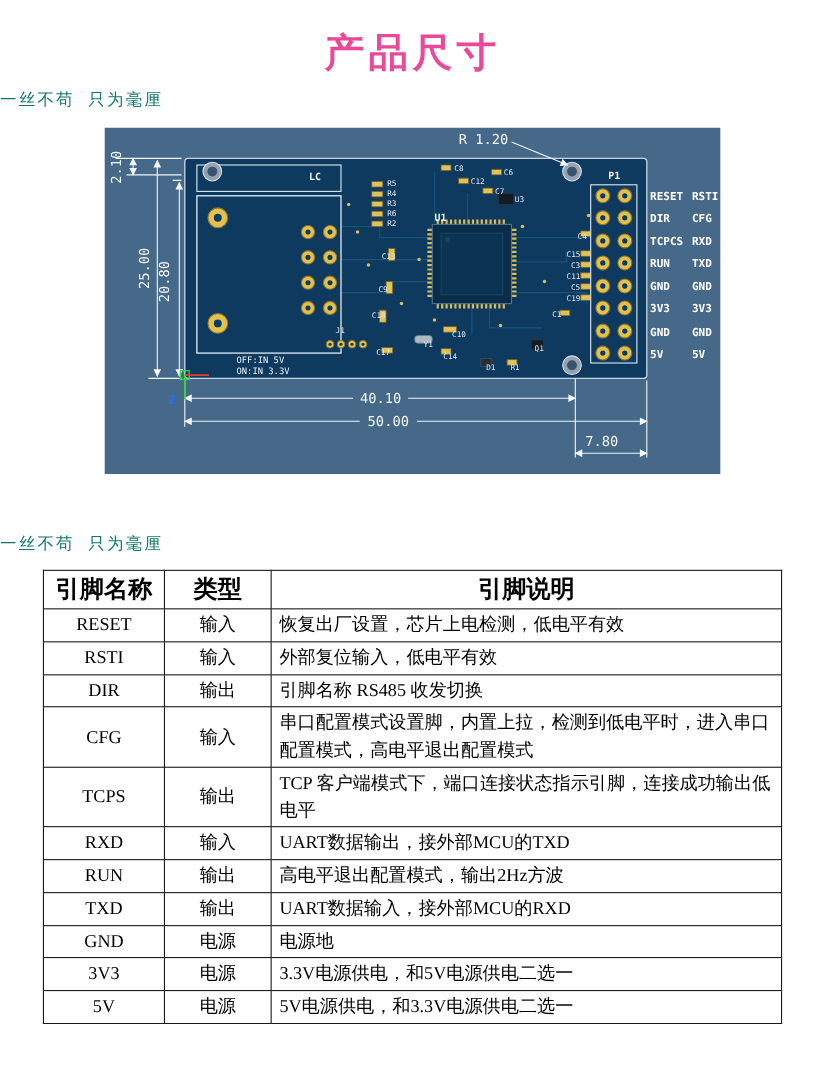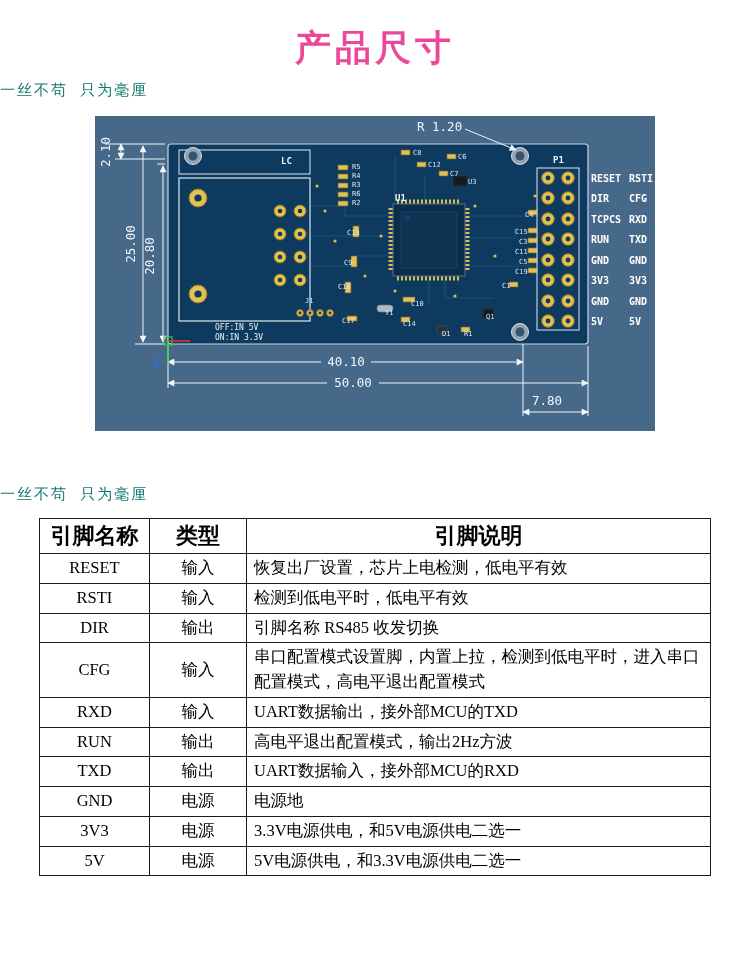--- a/index.html
+++ b/index.html
@@ -384,33 +384,38 @@
     </thead>
     <tbody id="pin-rows">
         <tr>
           <td class="center">RESET</td>
           <td class="center">输入</td>
           <td class="desc">恢复出厂设置，芯片上电检测，低电平有效</td>
         </tr>
         <tr>
           <td class="center">RSTI</td>
           <td class="center">输入</td>
-          <td class="desc">检测到低电平时，低电平有效</td>
+          <td class="desc">外部复位输入，低电平有效</td>
         </tr>
         <tr>
           <td class="center">DIR</td>
           <td class="center">输出</td>
           <td class="desc">引脚名称 RS485 收发切换</td>
         </tr>
         <tr>
           <td class="center">CFG</td>
           <td class="center">输入</td>
           <td class="desc">串口配置模式设置脚，内置上拉，检测到低电平时，进入串口配置模式，高电平退出配置模式</td>
         </tr>
         <tr>
+          <td class="center">TCPS</td>
+          <td class="center">输出</td>
+          <td class="desc">TCP 客户端模式下，端口连接状态指示引脚，连接成功输出低电平</td>
+        </tr>
+        <tr>
           <td class="center">RXD</td>
           <td class="center">输入</td>
           <td class="desc">UART数据输出，接外部MCU的TXD</td>
         </tr>
         <tr>
           <td class="center">RUN</td>
           <td class="center">输出</td>
           <td class="desc">高电平退出配置模式，输出2Hz方波</td>
         </tr>
         <tr>

